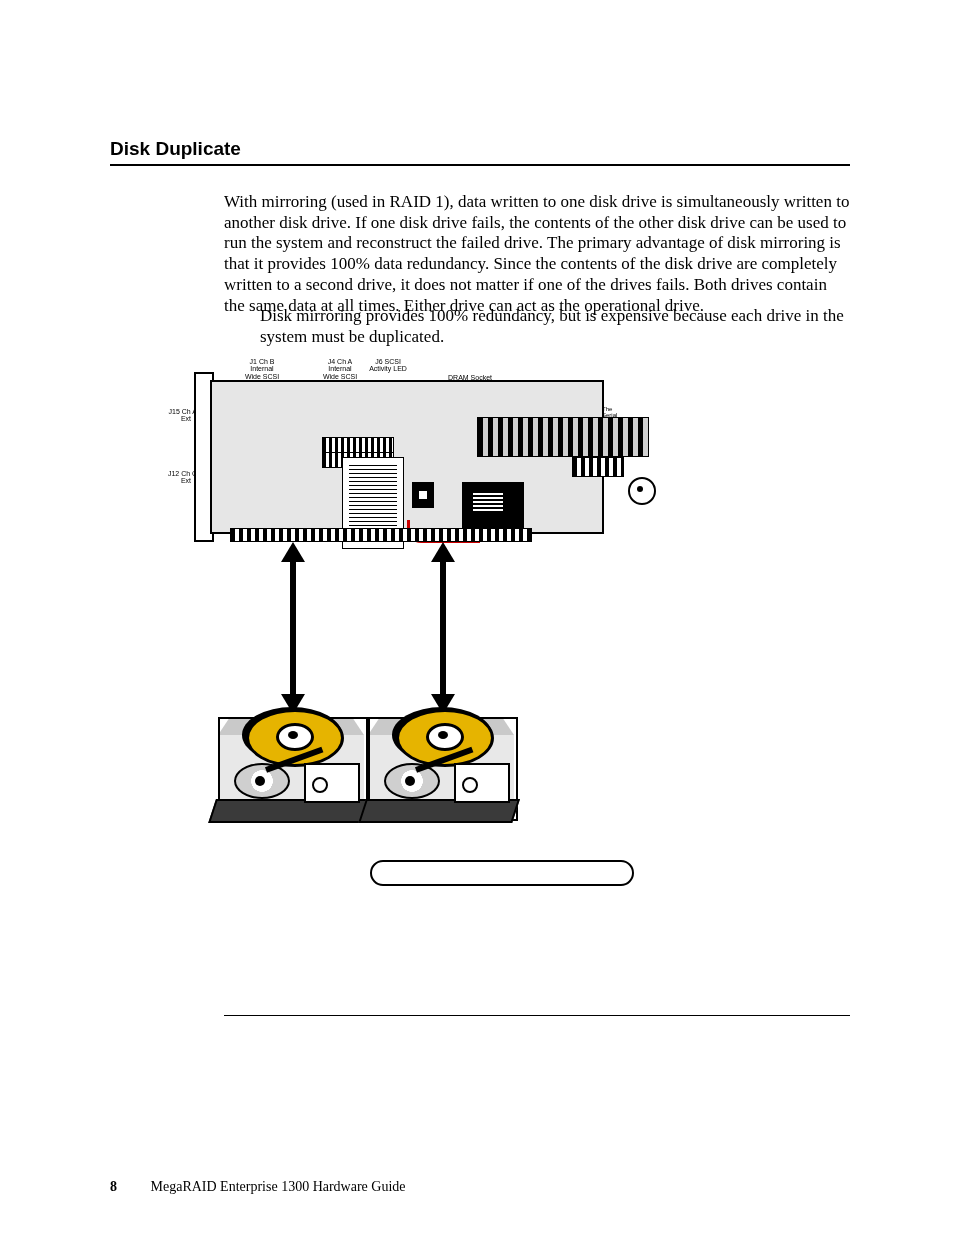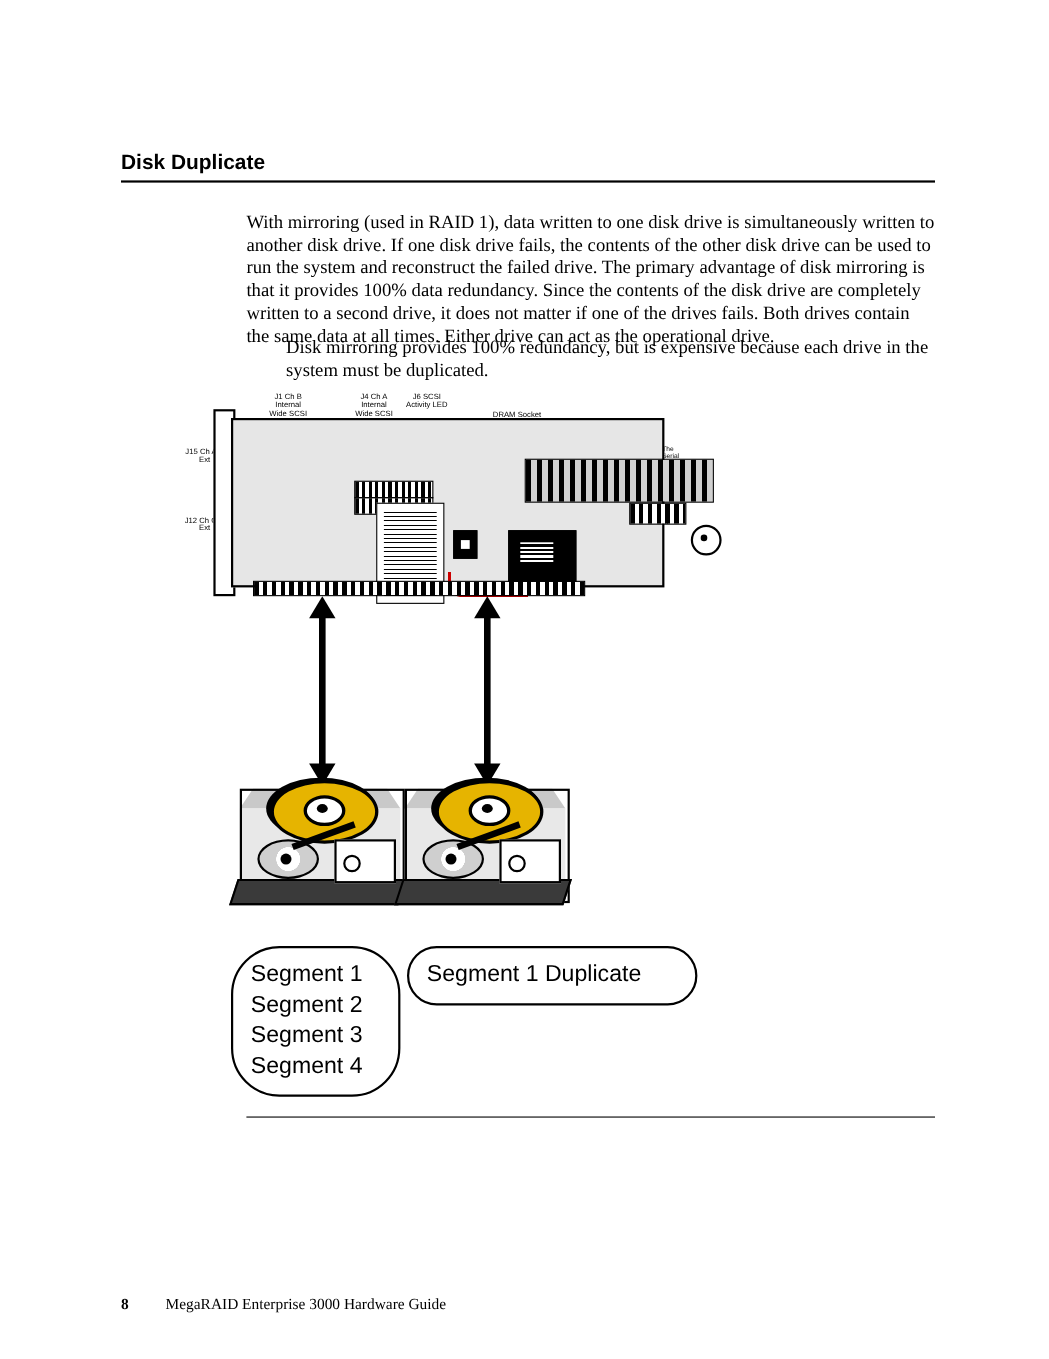--- a/index.html
+++ b/index.html
@@ -356,30 +356,23 @@
       <div class="drv-base-outline"></div>
       <div class="drv-base-front"></div>
       <div class="platter-rim"></div>
       <div class="platter"></div>
       <div class="platter-hub"></div>
       <div class="drv-block"></div>
       <div class="actuator"></div>
       <div class="actuator-arm"></div>
     </div>
 
-    <div class="bubble bubble1">
-      <div>Segment 1</div>
-      <div>Segment 2</div>
-      <div>Segment 3</div>
-      <div>Segment 4</div>
-    </div>
     <div class="bubble bubble2">
-      <div>Segment 1 Duplicate</div>
     </div>
   </div>
 
   <div class="closing-rule"></div>
 
   <div class="footer">
     <span class="pn">8</span>
-    <span>MegaRAID Enterprise 3000 Hardware Guide</span>
+    <span>MegaRAID Enterprise 1300 Hardware Guide</span>
   </div>
 </div>
 
 </body></html>

